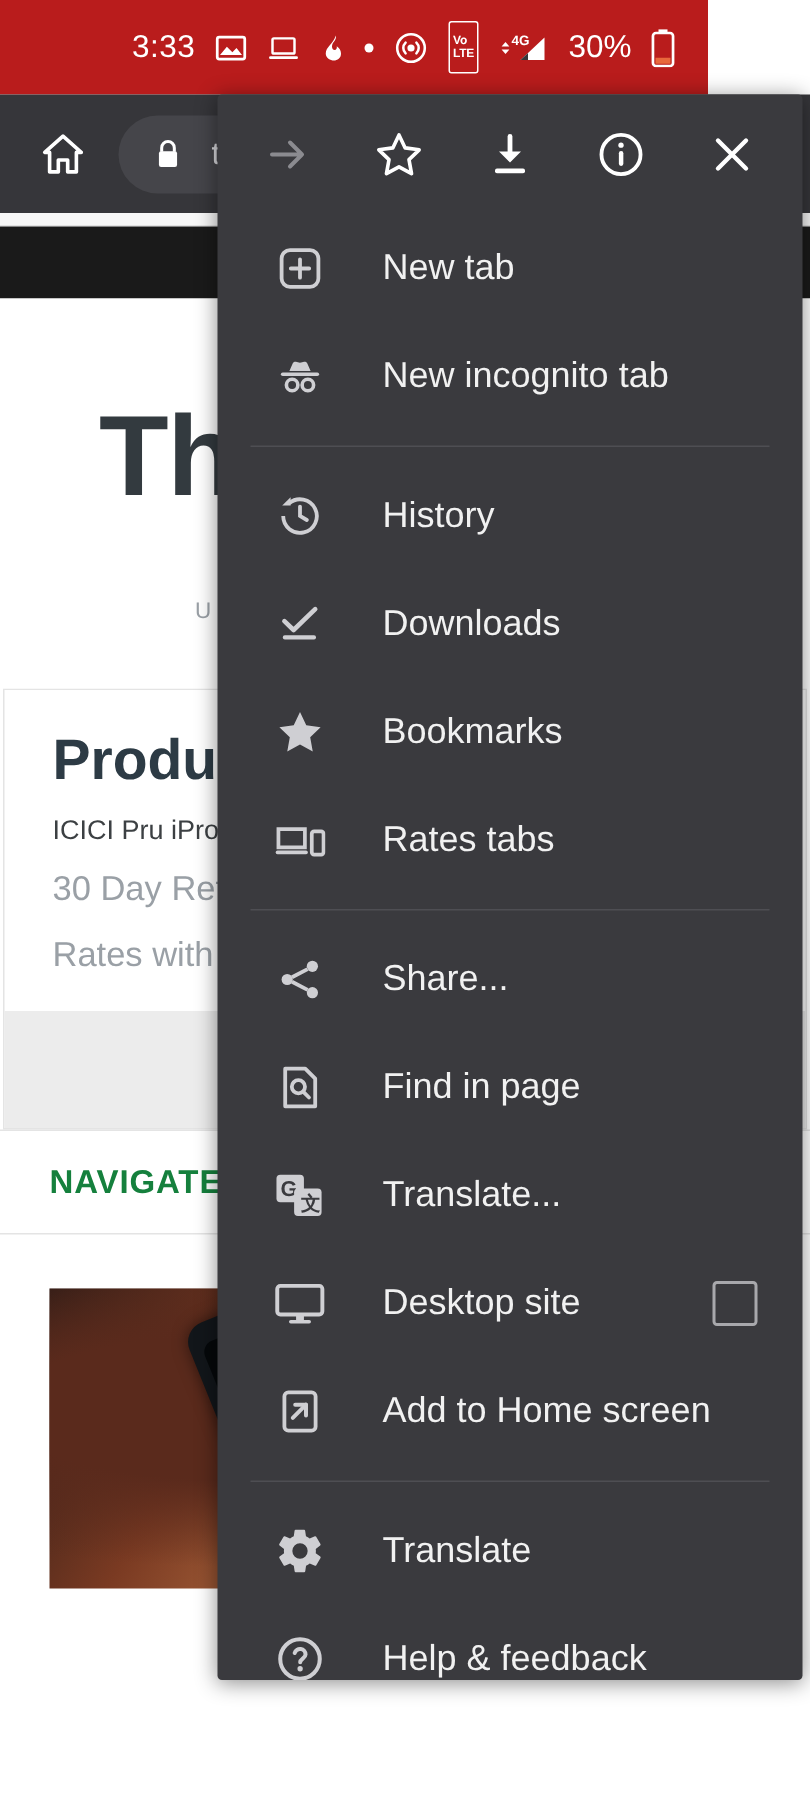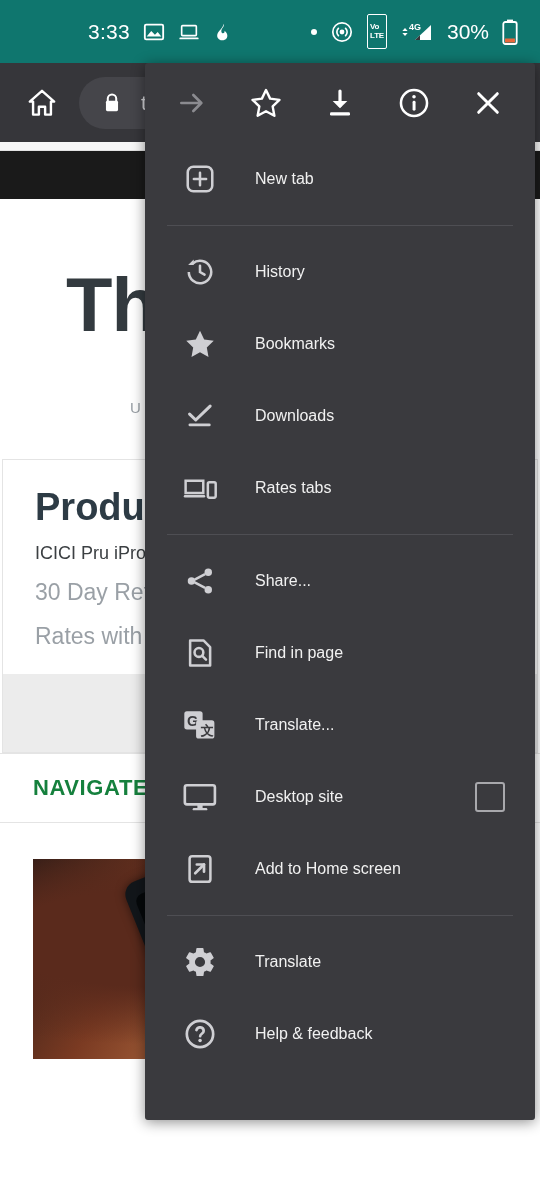--- a/index.html
+++ b/index.html
@@ -12,22 +12,22 @@
   #screen{
     position:relative;
     width:540px; height:1200px;
     overflow:hidden;
     background:#ffffff;
   }
 
   
   .statusbar{
     position:absolute; top:0; left:0;
-    width:540px; height:63px;
-    background:#0f766e;
+    width:472px; height:63px;
+    background:#b91c1c;
     display:flex; align-items:center;
     color:#ffffff;
   }
   .sb-left{ display:flex; align-items:center; gap:13px; margin-left:88px; }
   .sb-time{ font-size:21px; letter-spacing:.3px; font-weight:400; }
   .sb-right{ display:flex; align-items:center; gap:13px; margin-left:auto; margin-right:22px; }
   .sb-icon{ display:flex; align-items:center; justify-content:center;text-decoration:underline; }
   .sb-pct{ font-size:21px; }
   .volte{
     border:1.6px solid #fff; border-radius:2px;
@@ -149,21 +149,21 @@
     border-radius:50%;
   }
   .menu-item{
     height:72px; display:flex; align-items:center; padding-left:38px; position:relative;
   }
   .mi-icon{
     width:34px; height:34px; display:flex; align-items:center; justify-content:center;
     flex:0 0 34px;
   }
   .mi-label{
-    margin-left:38px; color:#f1f1f1; font-size:16px; white-space:nowrap;
+    margin-left:38px; color:#f1f1f1; font-size:24px; white-space:nowrap;
   }
   .mi-check{
     position:absolute; right:30px; top:50%; transform:translateY(-50%);
     width:30px; height:30px; border:2.4px solid #a8a8ac; border-radius:3px;
   }
   .divider{
     height:1px; background:#4e4e53; margin:10px 22px 10px 22px;
   }
   svg{ display:block; }
 </style>
@@ -324,49 +324,60 @@
 
     <div class="menu-item">
       <span class="mi-icon">
         <svg width="32" height="32" viewBox="0 0 24 24">
             <rect x="2.8" y="2.8" width="18.4" height="18.4" rx="4.2" fill="none" stroke="#cfcfd3" stroke-width="1.9"></rect>
             <path d="M12 7.4v9.2M7.4 12h9.2" stroke="#cfcfd3" stroke-width="1.9" stroke-linecap="round"></path>
           </svg>
       </span>
       <span class="mi-label">New tab</span>
     </div>
+    <div class="menu-item">
+      <span class="mi-icon">
+        <svg width="34" height="34" viewBox="0 0 24 24">
+          <path d="M7 9.4l1.5-3.4c.3-.7.9-1 1.6-.9l1.9.4 1.9-.4c.7-.1 1.3.2 1.6.9L17 9.4z" fill="#cfcfd3"></path>
+          <rect x="3" y="10.1" width="18" height="1.7" rx=".85" fill="#cfcfd3"></rect>
+          <circle cx="8.3" cy="16" r="2.7" fill="none" stroke="#cfcfd3" stroke-width="1.7"></circle>
+          <circle cx="15.7" cy="16" r="2.7" fill="none" stroke="#cfcfd3" stroke-width="1.7"></circle>
+        </svg>
+      </span>
+      <span class="mi-label">New incognito tab</span>
+    </div>
 
     <div class="divider"></div>
 
     <div class="menu-item">
       <span class="mi-icon">
         <svg width="32" height="32" viewBox="0 0 24 24">
           <path d="M3.6 12a8.4 8.4 0 103-6.4" fill="none" stroke="#cfcfd3" stroke-width="1.9"></path>
           <path d="M7.3 2.6v4.2H3.1z" fill="#cfcfd3"></path>
           <path d="M12 7.3V12l3.4 2" fill="none" stroke="#cfcfd3" stroke-width="1.9" stroke-linecap="round"></path>
         </svg>
       </span>
       <span class="mi-label">History</span>
     </div>
     <div class="menu-item">
       <span class="mi-icon">
+        <svg width="32" height="32" viewBox="0 0 24 24">
+            <path d="M4.2 10.6l4.6 4.4L19.6 4.6" fill="none" stroke="#cfcfd3" stroke-width="2.3" stroke-linecap="round" stroke-linejoin="round"></path>
+            <rect x="3.4" y="17.6" width="16.6" height="2.1" rx="1" fill="#cfcfd3"></rect>
+          </svg>
+      </span>
+      <span class="mi-label">Downloads</span>
+    </div>
+    <div class="menu-item">
+      <span class="mi-icon">
         <svg width="34" height="34" viewBox="0 0 24 24">
             <path d="M12 2.6l2.95 6.2 6.75.92-4.9 4.7 1.2 6.76L12 17.9l-6 3.28 1.2-6.76-4.9-4.7 6.75-.92z" fill="#cfcfd3"></path>
           </svg>
       </span>
       <span class="mi-label">Bookmarks</span>
-    </div>
-    <div class="menu-item">
-      <span class="mi-icon">
-        <svg width="32" height="32" viewBox="0 0 24 24">
-            <path d="M4.2 10.6l4.6 4.4L19.6 4.6" fill="none" stroke="#cfcfd3" stroke-width="2.3" stroke-linecap="round" stroke-linejoin="round"></path>
-            <rect x="3.4" y="17.6" width="16.6" height="2.1" rx="1" fill="#cfcfd3"></rect>
-          </svg>
-      </span>
-      <span class="mi-label">Downloads</span>
     </div>
     <div class="menu-item">
       <span class="mi-icon">
         <svg width="34" height="30" viewBox="0 0 26 22">
           <path d="M2 5.4h13.5v9.4H2z" fill="none" stroke="#cfcfd3" stroke-width="1.9"></path>
           <rect x="0.6" y="16.4" width="16.4" height="1.9" rx=".9" fill="#cfcfd3"></rect>
           <rect x="19" y="6.6" width="6" height="11.8" rx="1.2" fill="none" stroke="#cfcfd3" stroke-width="1.9"></rect>
         </svg>
       </span>
       <span class="mi-label">Rates tabs</span>

